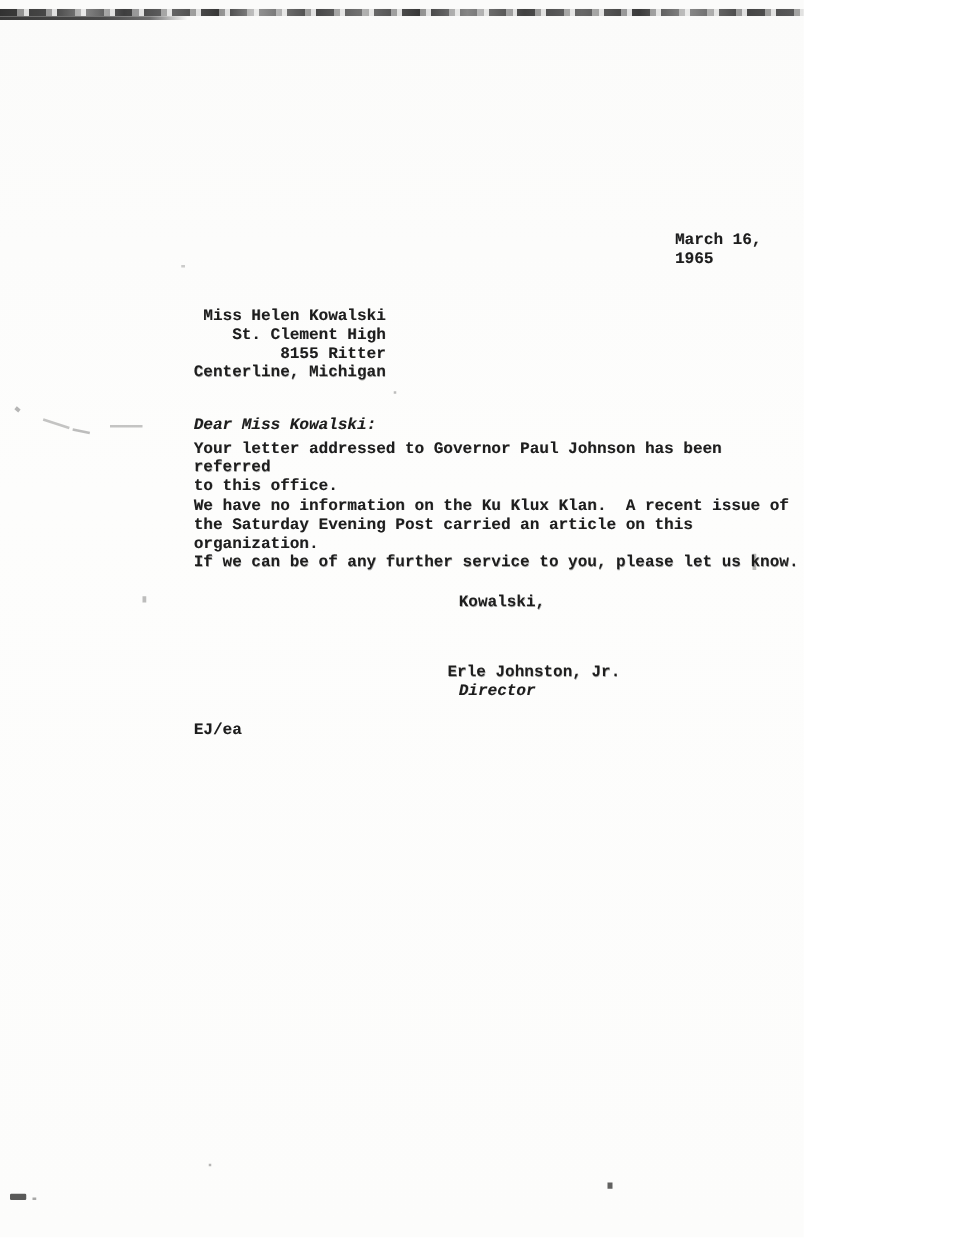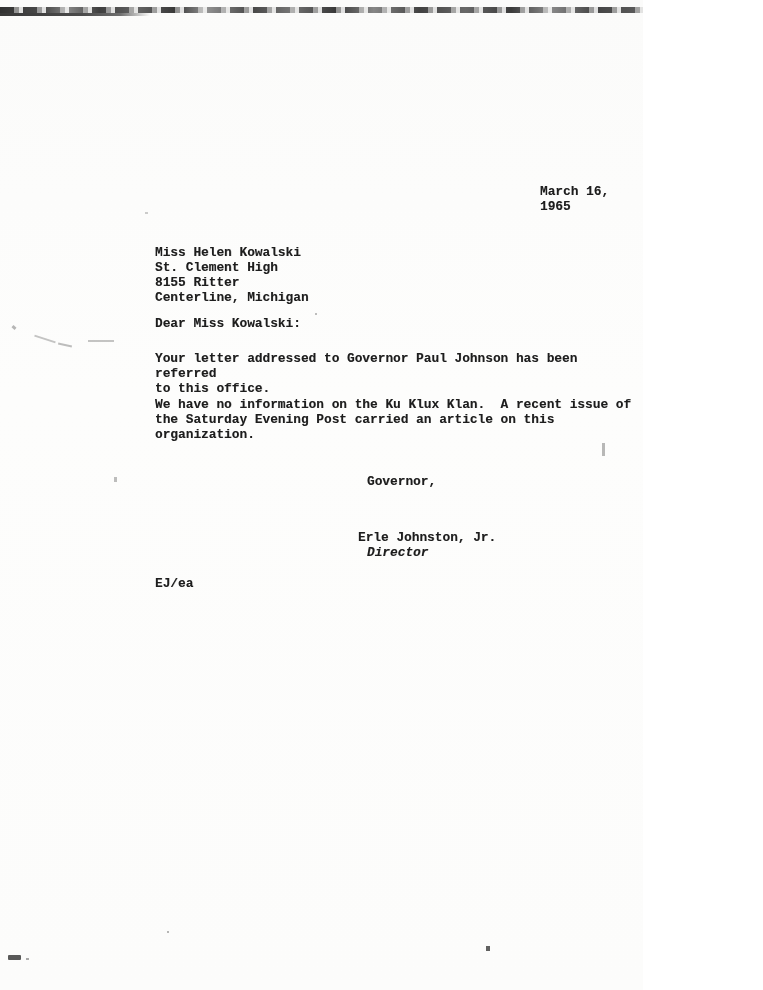--- a/index.html
+++ b/index.html
@@ -61,22 +61,22 @@
   .m-bottom-left2 { left: 26px; top: 958px; width: 3px; height: 2px; opacity: .6; }
   .m-speck1 { left: 486px; top: 946px; width: 4px; height: 5px; background: #3a3a3a; opacity: .8; }
   .m-speck2 { left: 167px; top: 931px; width: 2px; height: 2px; opacity: .5; }
   .m-speck3 { left: 315px; top: 313px; width: 2px; height: 2px; opacity: .45; }
   .m-speck4 { left: 704px; top: 372px; width: 3px; height: 2px; opacity: .35; }
   .m-speck5 { left: 737px; top: 467px; width: 4px; height: 2px; opacity: .4; }
   .m-speck6 { left: 145px; top: 212px; width: 3px; height: 2px; opacity: .35; }
 
   
   .date        { left: 540px; top: 184px; }
-  .address     { left: 155px; top: 245px; }
-  .salutation  { left: 155px; top: 316px; }
+  .address     { left: 155px; top: 245px; text-align: right; }
+  .salutation  { left: 155px; top: 332px; font-style: italic; }
   .para1       { left: 155px; top: 351px; }
   .para2       { left: 155px; top: 397px; }
   .para3       { left: 155px; top: 442px; }
   .closing     { left: 367px; top: 474px; }
   .sig-name    { left: 358px; top: 530px; }
   .sig-title   { left: 367px; top: 545px; font-style: italic; }
   .initials    { left: 155px; top: 576px; }
 </style>
 </head>
 <body>
@@ -108,22 +108,23 @@
 Centerline, Michigan</div>
 
   <div class="typewriter salutation">Dear Miss Kowalski:</div>
 
   <div class="typewriter para2">We have no information on the Ku Klux Klan.  A recent issue of
 the Saturday Evening Post carried an article on this organization.</div>
 
   <div class="typewriter para1">Your letter addressed to Governor Paul Johnson has been referred
 to this office.</div>
 
+  <div class="typewriter para3">If we can be of any further service to you, please let us know.</div>
 
-  <div class="typewriter closing">Governor,</div>
+  <div class="typewriter closing">Kowalski,</div>
 
   <div class="typewriter sig-name">Erle Johnston, Jr.</div>
 
   <div class="typewriter sig-title">Director</div>
 
   <div class="typewriter initials">EJ/ea</div>
 
 </div>
 
 </body></html>

